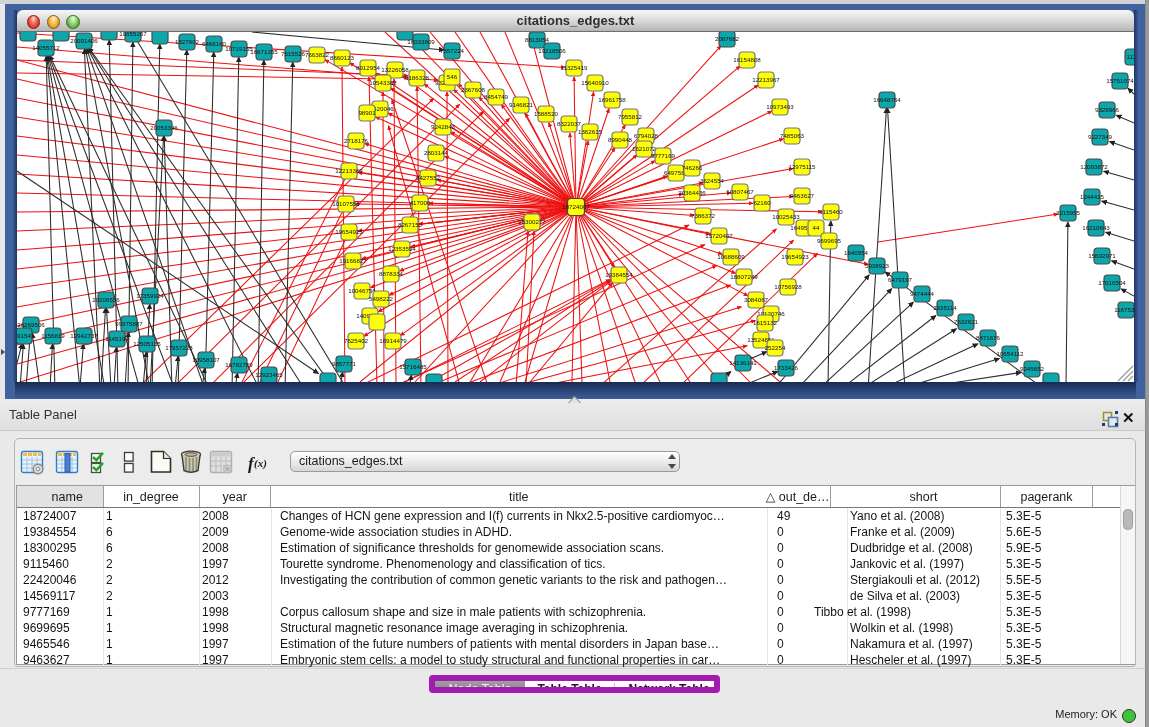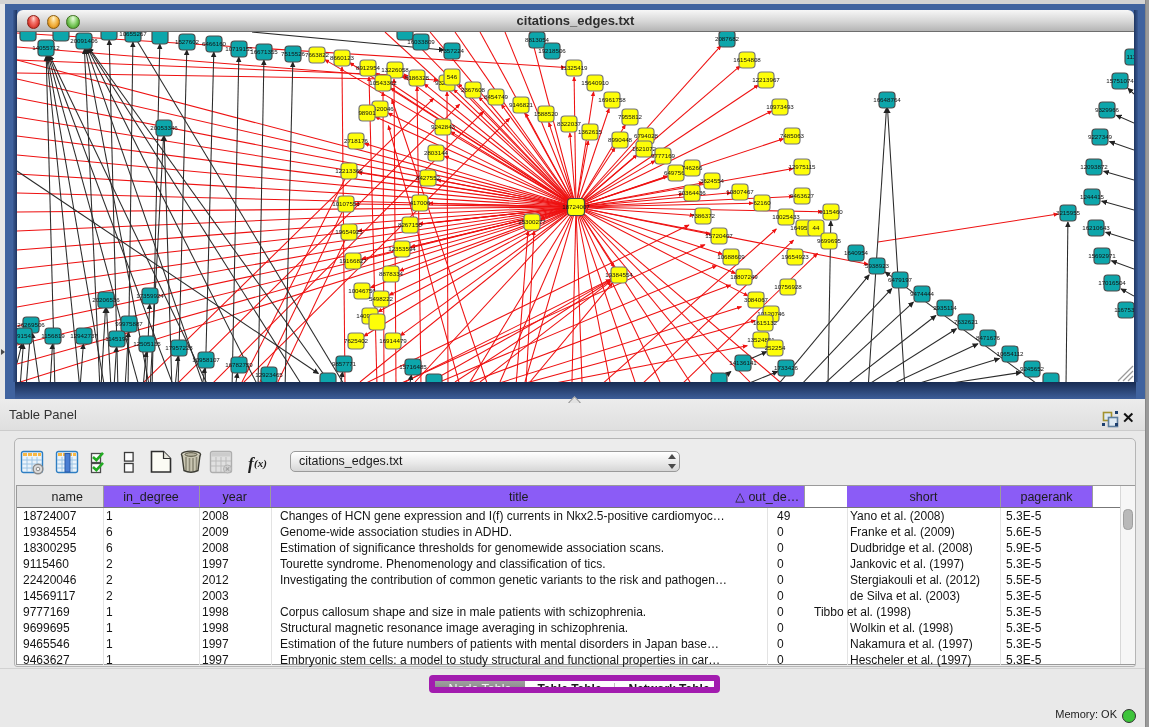--- a/index.html
+++ b/index.html
@@ -1,20 +1,20 @@
 <!DOCTYPE html>
 <html><head><meta charset="utf-8">
 <style>
  html,body{margin:0;padding:0;width:1149px;height:727px;overflow:hidden;
    font-family:"Liberation Sans",sans-serif;background:#e9e9e9;position:relative}
  .abs{position:absolute}
  .row{position:absolute;left:0;width:1100px;height:16px;font-size:12px;color:#141414}
  .row span{position:absolute;top:1px;white-space:nowrap;overflow:hidden}
  .hdrcell{position:absolute;top:0;height:22px;line-height:22px;text-align:center;
-   font-size:12.5px;color:#1c1c1c;background:#8b5cf6;border-right:1px solid #9c9c9c;box-sizing:border-box}
+   font-size:12.5px;color:#1c1c1c;background:#ffffff;border-right:1px solid #9c9c9c;box-sizing:border-box}
 </style></head>
 <body>
 
  <div class="abs" style="left:0;top:0;width:1149px;height:4px;background:#d3d3d3"></div>
  <div class="abs" style="left:0;top:4px;width:5px;height:395px;background:#e7e7e7"></div>
  <div class="abs" style="left:5px;top:4px;width:1140px;height:395px;background:#40639f"></div>
  <div class="abs" style="left:1px;top:349px;width:0;height:0;border-left:4px solid #4a4a4a;border-top:3px solid transparent;border-bottom:3px solid transparent"></div>
 
  <div class="abs" style="left:15px;top:381px;width:1121px;height:18px;background:linear-gradient(#16294e,#3d5e99)"></div>
  <div class="abs" style="left:13px;top:10px;width:4px;height:372px;background:linear-gradient(90deg,#3a5a94,#1e3560)"></div>
@@ -590,21 +590,21 @@
    <path d="M6 1 L10 6 H2 z" fill="#4a4a4a"></path>
     <path d="M6 16 L2 11 h8 z" fill="#4a4a4a"></path>
  </svg>
 
  <div class="abs" style="left:16px;top:485px;width:1119px;height:180px;background:#fff;border:1px solid #9a9a9a;box-sizing:border-box"></div>
  <div class="abs" style="left:17px;top:486px;width:1117px;height:22px">
    <div class="hdrcell" style="left:0;width:86.5px;background:#e2e2e2;text-indent:15px">name</div>
    <div class="hdrcell" style="left:86.5px;width:96px">in_degree</div>
    <div class="hdrcell" style="left:182.5px;width:71.5px">year</div>
    <div class="hdrcell" style="left:254px;width:496.5px">title</div>
-   <div class="hdrcell" style="left:708px;width:79.5px;text-align:center;padding-left:6px">△ out_de…</div>
+   <div class="hdrcell" style="left:734px;width:79.5px;text-align:right;padding-left:6px">△ out_de…</div>
    <div class="hdrcell" style="left:830px;width:154px">short</div>
    <div class="hdrcell" style="left:984px;width:92px">pagerank</div>
  </div>
  <div class="abs" style="left:17px;top:507px;width:1117px;height:1px;background:#777"></div>
  <div class="abs" style="left:17px;top:508px;width:1103px;height:156px;background:#fff"></div>
  <div class="abs" style="left:0;top:508px;width:1149px;height:157px;overflow:hidden">
    <div class="abs" style="left:103px;top:0;width:1px;height:157px;background:#e3e3e3"></div>
    <div class="abs" style="left:199px;top:0;width:1px;height:157px;background:#e3e3e3"></div>
    <div class="abs" style="left:271px;top:0;width:1px;height:157px;background:#e3e3e3"></div>
    <div class="abs" style="left:767px;top:0;width:1px;height:157px;background:#e3e3e3"></div>

